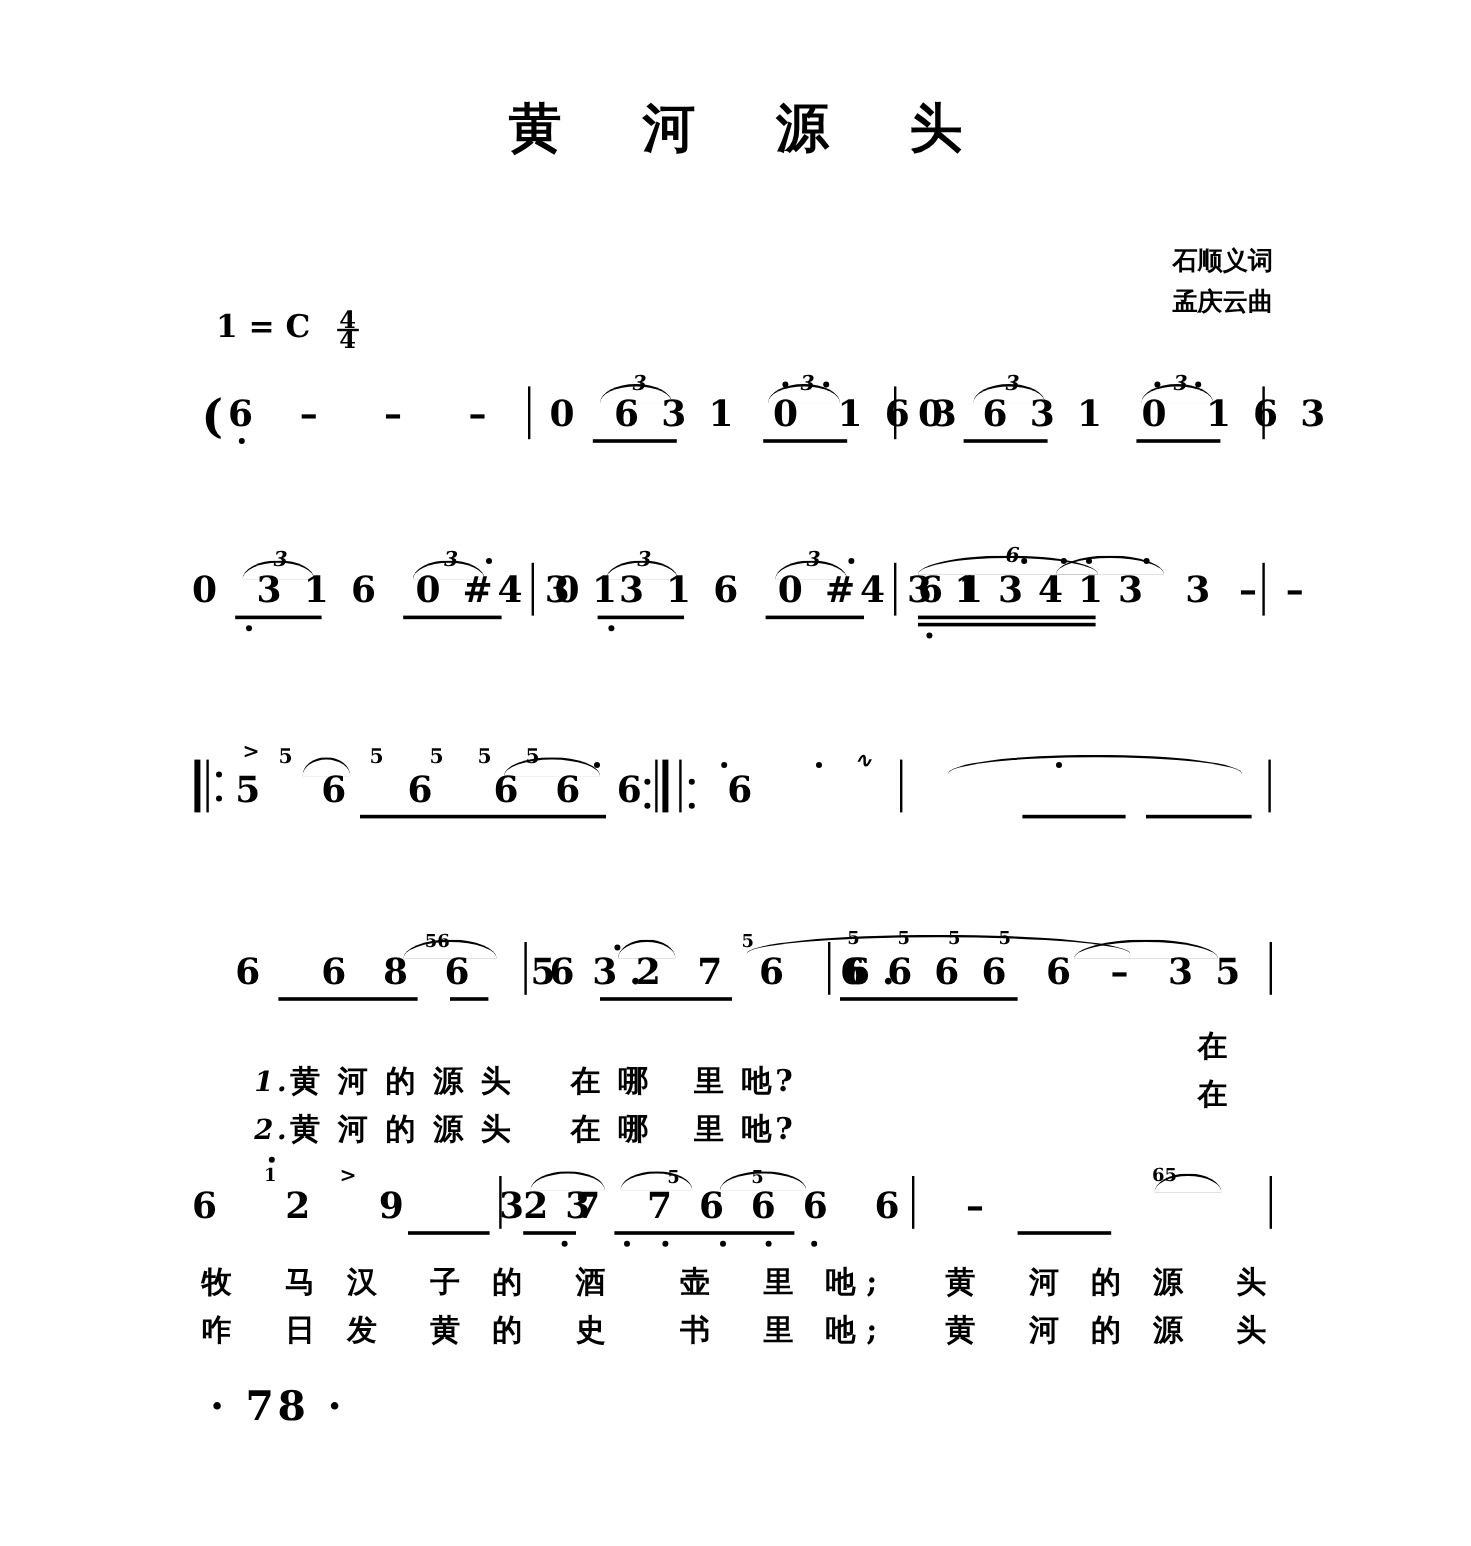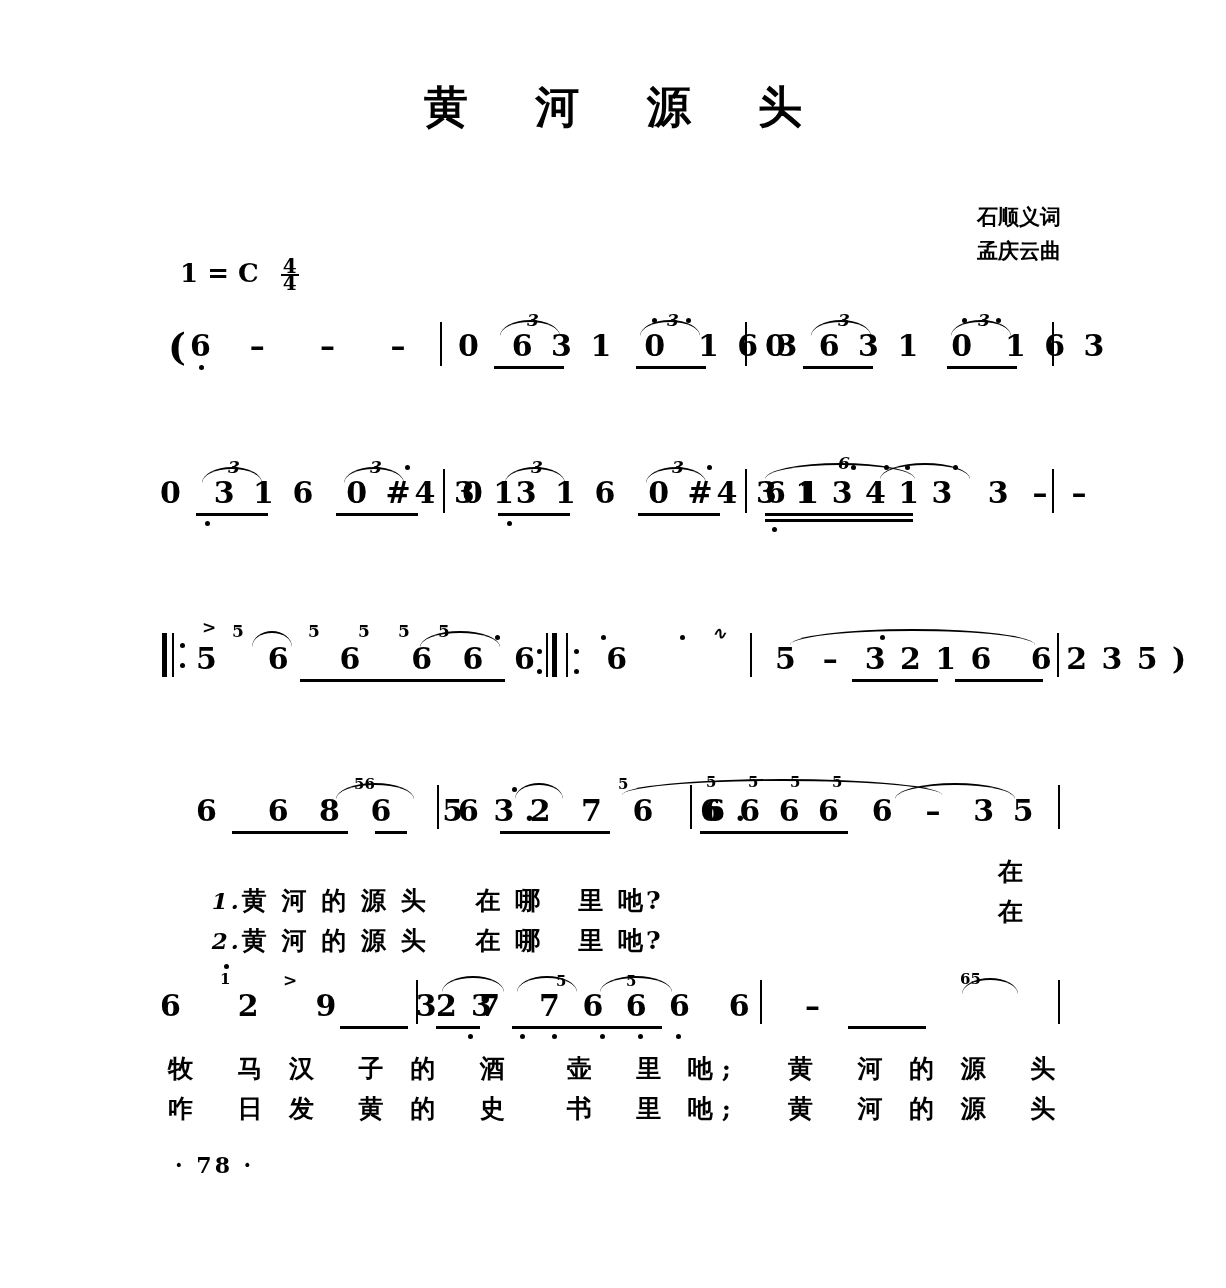--- a/index.html
+++ b/index.html
@@ -143,21 +143,21 @@
     font-style: italic;
     font-size: 23px;
   }
 
   
   .pagenum {
     position: absolute;
     top: 1152px;
     left: 175px;
     font-family: "DejaVu Serif", "Liberation Serif", serif;
-    font-size: 22px;
+    font-size: 34px;
     font-weight: bold;
     letter-spacing: 3px;
   }
 </style>
 </head>
 <body>
 
 <div class="page">
 
   <div class="title">黄 河 源 头</div>
@@ -275,21 +275,20 @@
     <div class="barline" style="left:566px; top:18px;"></div>
     <div class="dot-over" style="left:574px; top:34px;"></div>
     <div class="dot-over" style="left:574px; top:54px;"></div>
 
     <div class="dot-over" style="left:601px; top:20px;"></div>
     <div class="dot-over" style="left:680px; top:20px;"></div>
     <div class="triplet" style="left:712px; top:8px;">∿</div>
     <div class="barline" style="left:750px; top:18px;"></div>
 
     <div class="arc" style="left:790px; top:14px; width:245px;"></div>
-    <div class="notes" style="left:775px; top:26px; letter-spacing:2px;">5  –  3 2 1 6   6 2 3 5 )</div>
     <div class="beam" style="left:852px; top:64px; width:86px;"></div>
     <div class="beam" style="left:955px; top:64px; width:88px;"></div>
     <div class="dot-over" style="left:880px; top:20px;"></div>
     <div class="barline" style="left:1057px; top:18px;"></div>
   </div>
 
   <div class="row" style="top:765px;">
     <div class="notes small" style="left:354px; top:10px; font-size:15px;">56</div>
     <div class="arc" style="left:336px; top:18px; width:78px;"></div>
     <div class="notes" style="left:196px; top:28px; letter-spacing:10px;">6  6 8 6  5 3.</div>

